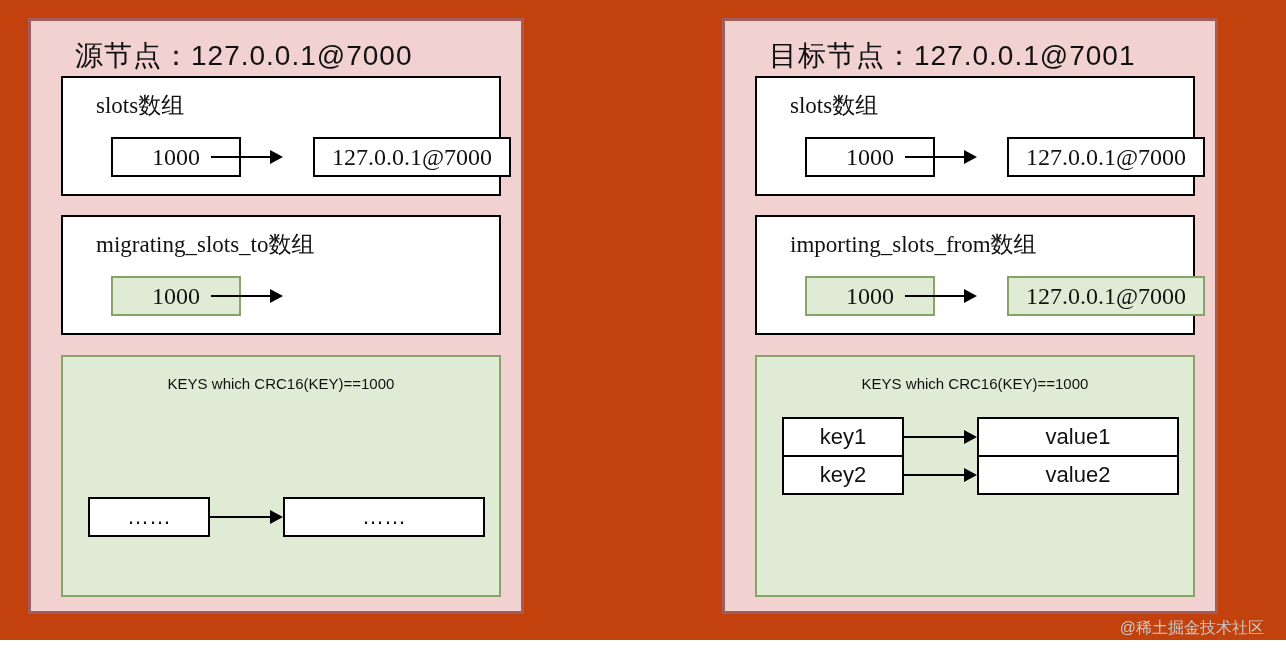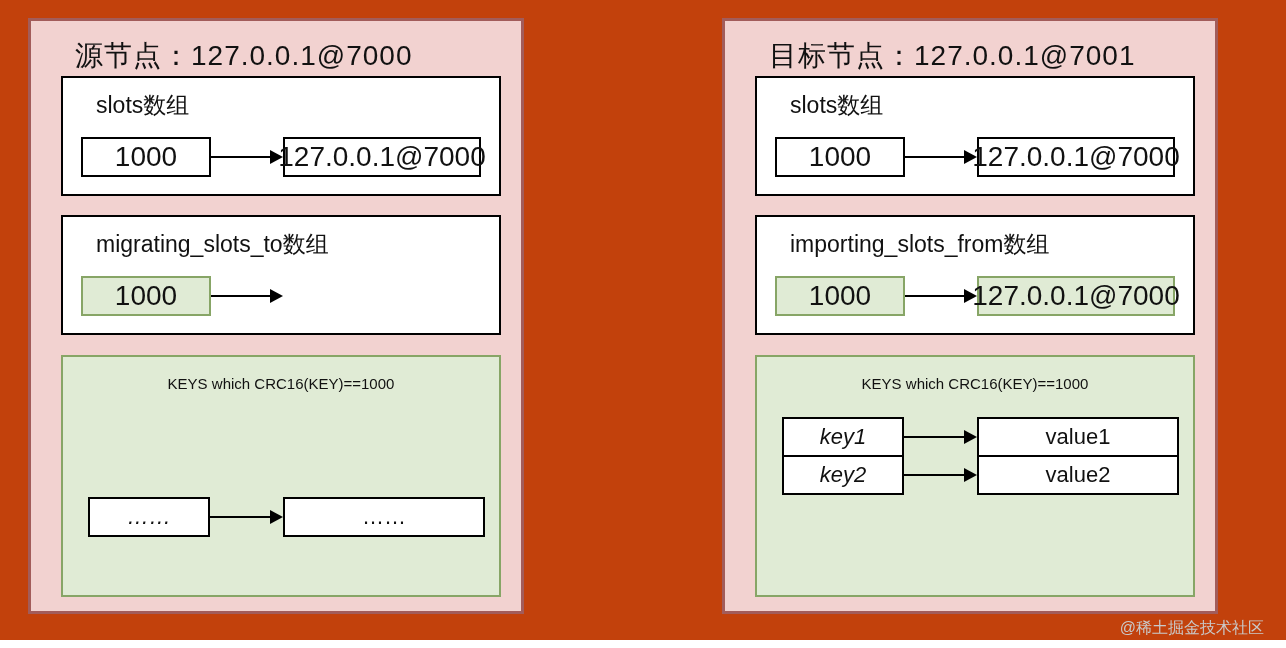--- a/index.html
+++ b/index.html
@@ -29,33 +29,33 @@
     border:3px solid var(--panel-border);
   }
   .panel.left{left:28px;}
   .panel.right{left:722px;}
   .panel-title{
     position:absolute;left:44px;top:16px;
     font-size:28px;letter-spacing:1px;white-space:nowrap;
   }
   .wbox{
     position:absolute;left:30px;width:440px;height:120px;
-    background:#ffffff;border:2px solid var(--box-border);
+    background:#ffffff;border:2px solid var(--box-border);font-family:Liberation Serif, serif;
   }
   .wbox.b1{top:55px;}
   .wbox.b2{top:194px;}
   .box-label{
     position:absolute;left:33px;top:12px;
     font-size:23px;white-space:nowrap;
   }
   .cell{
     position:absolute;height:40px;
     display:flex;align-items:center;justify-content:center;
-    font-size:28px;white-space:nowrap;
-    background:#ffffff;border:2px solid var(--box-border);
+    font-size:24px;white-space:nowrap;
+    background:#ffffff;border:2px solid var(--box-border);margin-left:30px;
   }
   .cell.slot{left:18px;top:59px;width:130px;}
   .cell.node{left:220px;top:59px;width:198px;}
   .cell.green{background:var(--green-fill);border-color:var(--green-border);}
   .arrow{
     position:absolute;display:flex;align-items:center;height:16px;
   }
   .arrow .line{flex:1;height:2px;background:var(--box-border);}
   .arrow .head{
     width:0;height:0;flex:none;
@@ -73,21 +73,21 @@
     text-align:center;font-size:15px;white-space:nowrap;
   }
   .kv-table{position:absolute;left:0;width:100%;}
   .kv-table.at-bottom{top:140px;}
   .kv-table.at-top{top:60px;}
   .kv-row{display:flex;align-items:center;height:40px;}
   .kv-row + .kv-row{margin-top:-2px;}
   .kv-key{
     margin-left:25px;width:122px;height:40px;flex:none;
     display:flex;align-items:center;justify-content:center;
-    font-size:22px;background:#ffffff;border:2px solid var(--box-border);font-style:italic;
+    font-size:22px;background:#ffffff;border:2px solid var(--box-border);
   }
   .kv-arrow{width:73px;height:16px;flex:none;display:flex;align-items:center;}
   .kv-arrow .line{flex:1;height:2px;background:var(--box-border);}
   .kv-arrow .head{
     width:0;height:0;flex:none;
     border-left:13px solid var(--box-border);
     border-top:7px solid transparent;
     border-bottom:7px solid transparent;
   }
   .kv-val{

